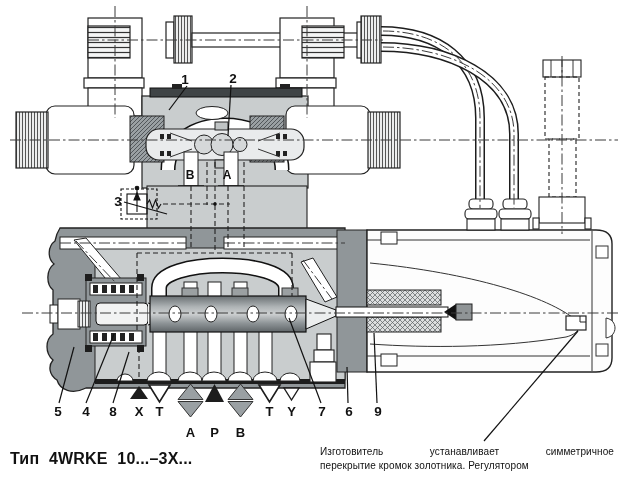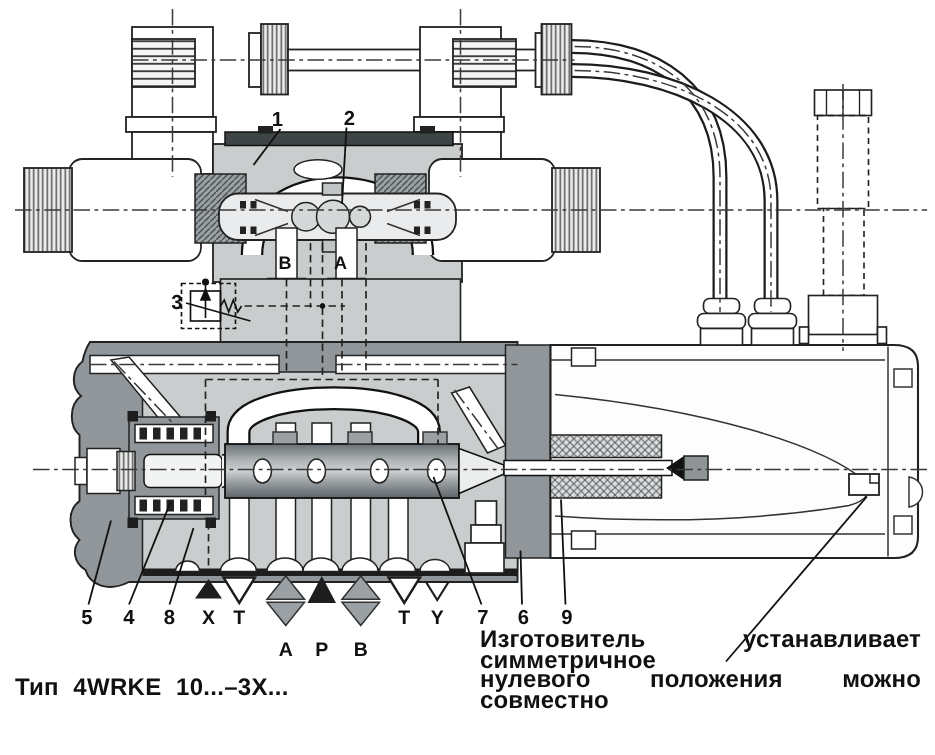--- a/index.html
+++ b/index.html
@@ -5,22 +5,22 @@
   html,body{margin:0;padding:0;background:#fff;}
   #stage{position:relative;width:623px;height:503px;background:#fff;overflow:hidden;
          font-family:"Liberation Sans",sans-serif;}
   #stage svg{position:absolute;left:0;top:0;}
   .co{font:bold 13.5px "Liberation Sans",sans-serif;fill:#111;}
   .pp{font:bold 12px "Liberation Sans",sans-serif;fill:#111;}
   .pl{font:bold 13px "Liberation Sans",sans-serif;fill:#111;}
   text{text-anchor:middle;}
   .caption{position:absolute;left:10px;top:450px;font-weight:bold;font-size:16px;
            color:#111;word-spacing:5px;letter-spacing:.2px;}
-  .note{position:absolute;left:320px;top:420px;width:294px;font-weight:bold;
-        font-size:16px;line-height:13.6px;color:#111;letter-spacing:.1px;}
+  .note{position:absolute;left:320px;top:445px;width:294px;font-weight:normal;
+        font-size:10px;line-height:13.6px;color:#111;letter-spacing:.1px;}
   .note div{text-align:justify;text-align-last:justify;}
   .note div:last-child{text-align-last:left;}
 </style>
 </head>
 <body>
 
 <div id="stage">
 <svg width="623" height="503" viewBox="0 0 623 503">
   <defs>
     <pattern id="ribs" width="6" height="5" patternUnits="userSpaceOnUse">
@@ -317,15 +317,15 @@
     <text class="pl" x="214.5" y="437">P</text>
     <text class="pl" x="240.5" y="437">B</text>
     <text class="pl" x="269.5" y="416">T</text>
     <text class="pl" x="291.5" y="416">Y</text>
   </g>
 </svg>
 
   <div class="caption">Тип 4WRKE 10...–3X...</div>
   <div class="note">
     <div>Изготовитель устанавливает симметричное</div>
-    <div>нулевого положения можно совместно</div>
+    <div>перекрытие кромок золотника. Регулятором</div>
   </div>
 </div>
 
 </body></html>

